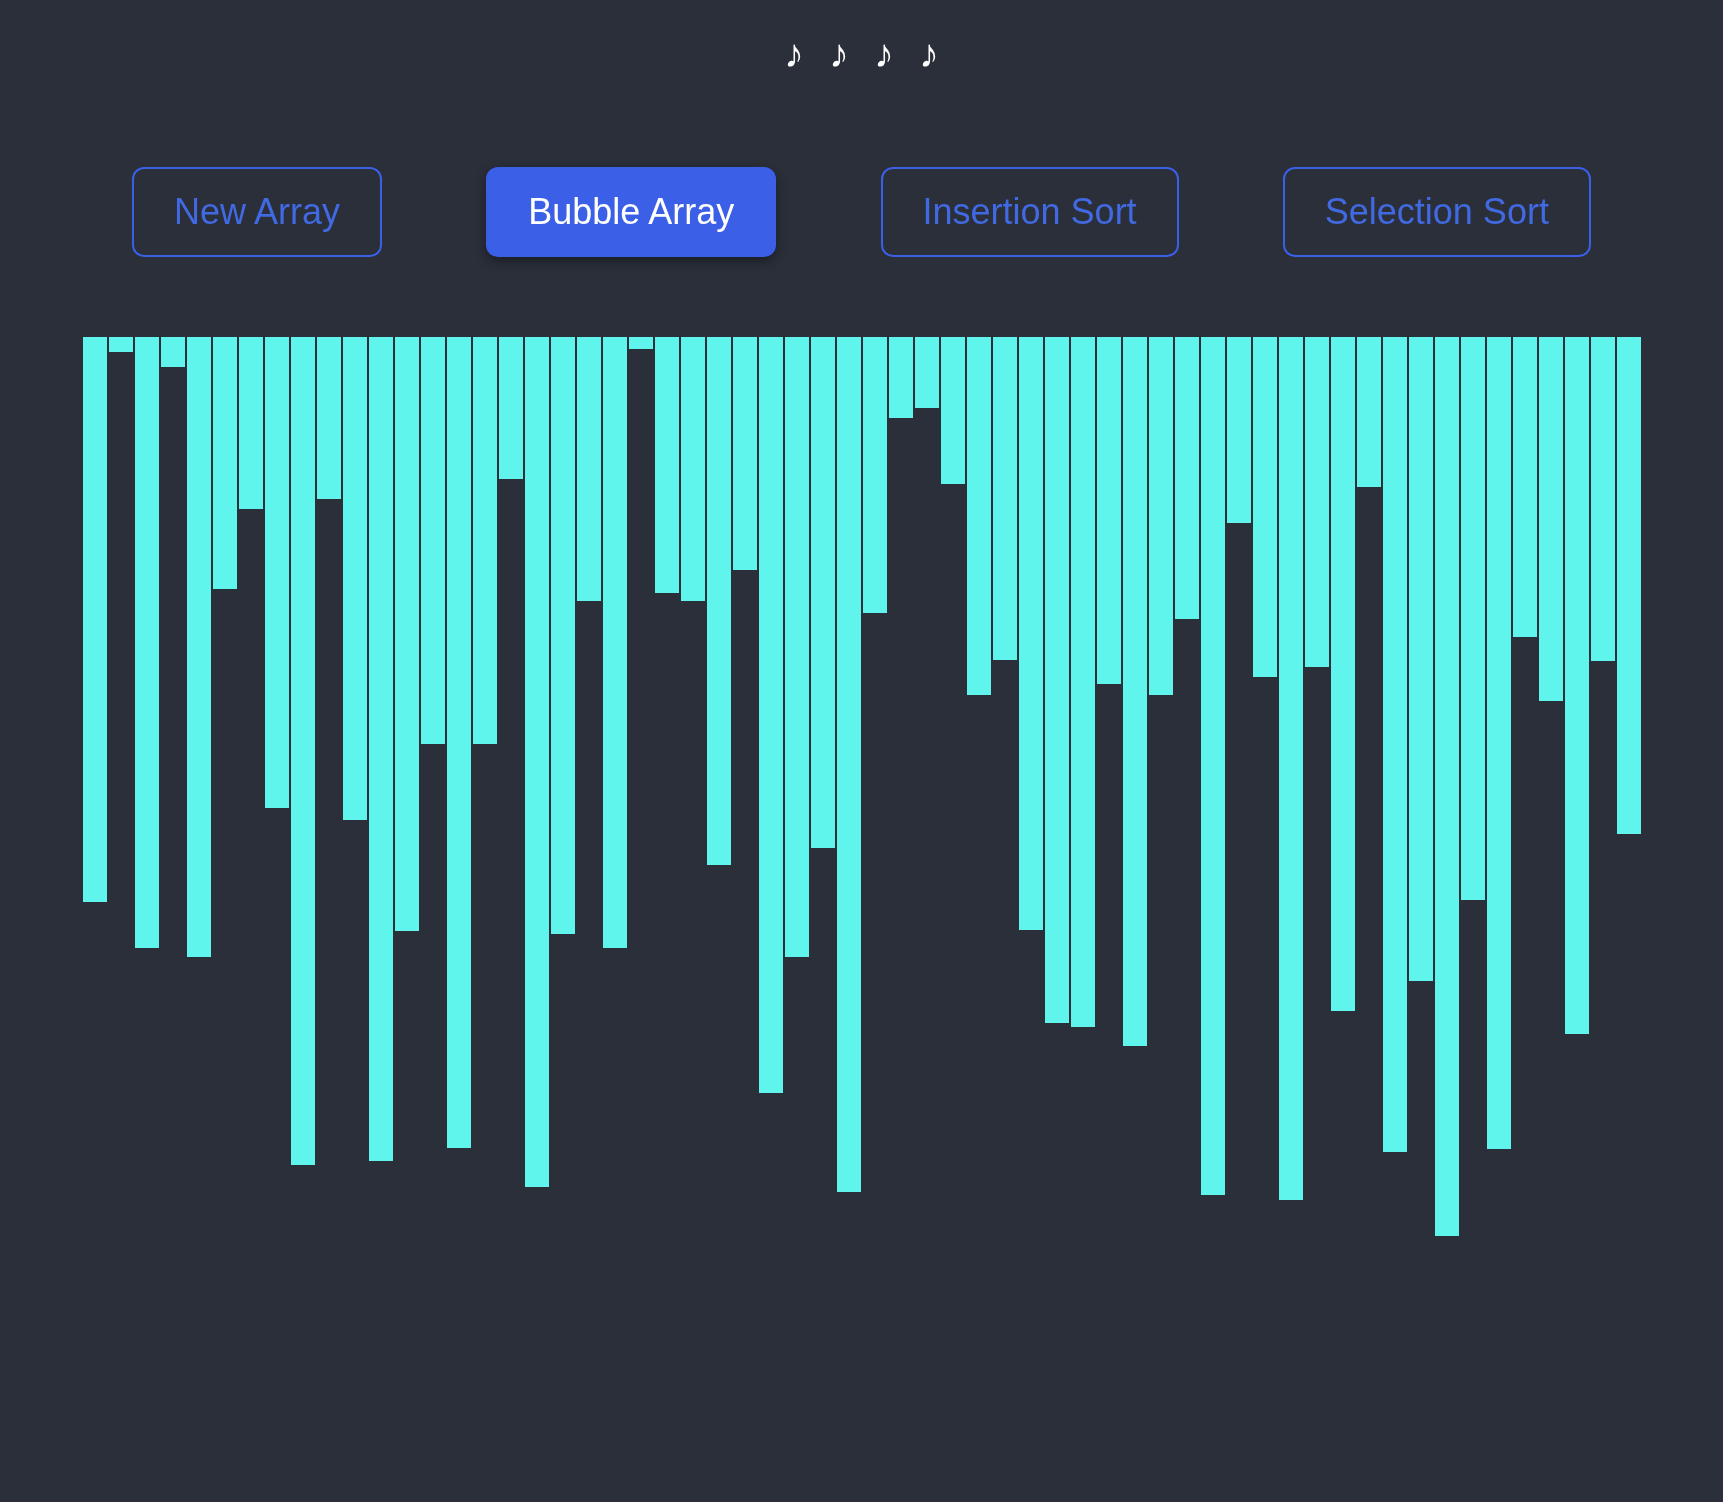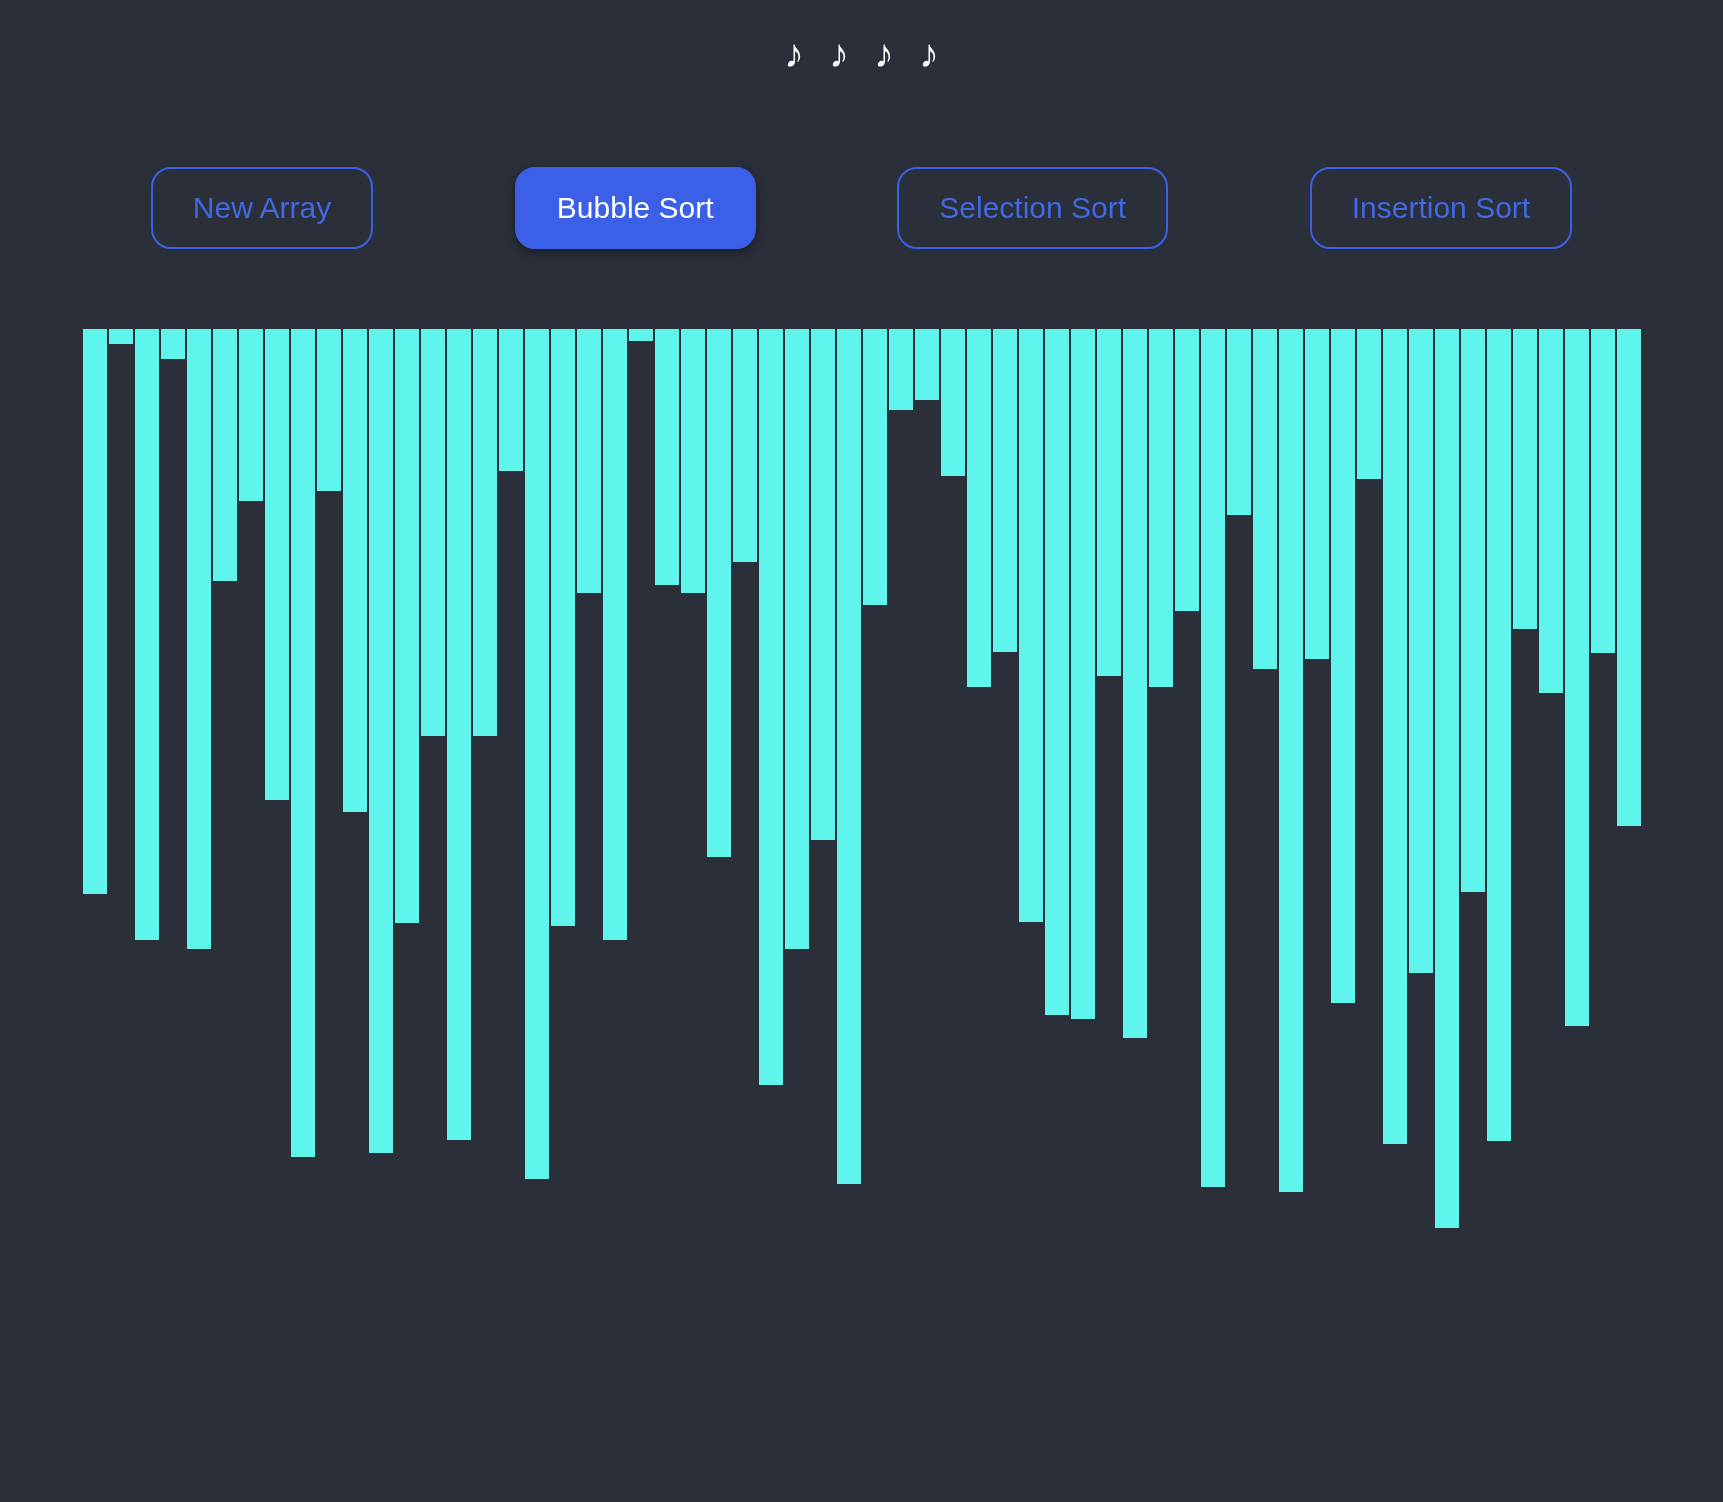--- a/index.html
+++ b/index.html
@@ -41,23 +41,23 @@
       display: flex;
       justify-content: space-around;
       align-items: center;
       padding: 60px 80px 80px 80px;
     }
     
     .btn {
       background: transparent;
       border: 2px solid #3b5fe6;
       color: #4169e1;
-      font-size: 30px;
+      font-size: 36px;
       padding: 22px 40px;
-      border-radius: 20px;
+      border-radius: 12px;
       cursor: pointer;
       font-family: Arial, Helvetica, sans-serif;
     }
     
     .btn.active {
       background-color: #3b5fe6;
       color: #ffffff;
       border: 2px solid #3b5fe6;
       box-shadow: 0 4px 12px rgba(0,0,0,0.4);
     }
@@ -87,23 +87,23 @@
   <div class="title">
     <span class="note-icon">♪</span>
     <span class="note-icon">♪</span>
     <span class="note-icon">♪</span>
     <span class="note-icon">♪</span>
   </div>
 </div>
 
 <div class="controls">
   <button class="btn">New Array</button>
-  <button class="btn active">Bubble Sort</button>
+  <button class="btn active">Bubble Array</button>
+  <button class="btn">Insertion Sort</button>
   <button class="btn">Selection Sort</button>
-  <button class="btn">Insertion Sort</button>
 </div>
 
 <div class="visualization">
   <div class="bars-container" id="bars-container">
       <div class="bar" style="height: 565px; width: 24px; background-color: rgb(95, 245, 237);"></div>
       <div class="bar" style="height: 15px; width: 24px; background-color: rgb(95, 245, 237);"></div>
       <div class="bar" style="height: 611px; width: 24px; background-color: rgb(95, 245, 237);"></div>
       <div class="bar" style="height: 30px; width: 24px; background-color: rgb(95, 245, 237);"></div>
       <div class="bar" style="height: 620px; width: 24px; background-color: rgb(95, 245, 237);"></div>
       <div class="bar" style="height: 252px; width: 24px; background-color: rgb(95, 245, 237);"></div>

